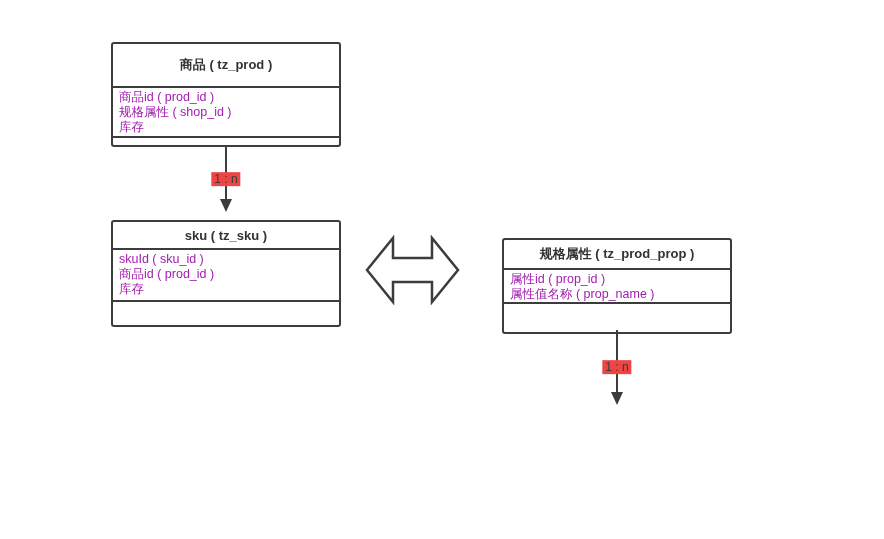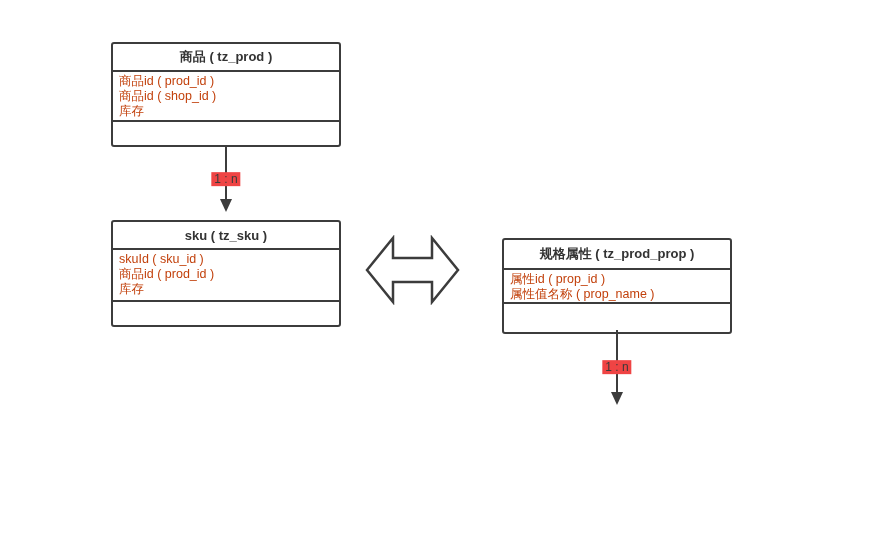--- a/index.html
+++ b/index.html
@@ -35,29 +35,29 @@
     font-weight: bold;
     color: #333333;
     white-space: nowrap;
   }
   .entity-fields {
     box-sizing: border-box;
     border-bottom: 2px solid #3c3c3c;
     padding: 2px 6px 0 6px;
     font-size: 12.5px;
     line-height: 15px;
-    color: #c2410c;
+    color: #a21caf;
     overflow: hidden;
   }
   .entity-field { white-space: nowrap; }
   .entity-footer { flex: 1; }
 
   
   #entity-prod  { left: 111px; top: 42px;  height: 105px; }
-  #entity-prod .entity-title { height: 28px; }
+  #entity-prod .entity-title { height: 44px; }
   #entity-prod .entity-fields { height: 50px; }
 
   #entity-sku   { left: 111px; top: 220px; height: 107px; }
   #entity-sku .entity-title { height: 28px; }
   #entity-sku .entity-fields { height: 52px; }
 
   
   #entity-prop  { left: 502px; top: 238px; height: 96px; }
   #entity-prop .entity-title { height: 30px; }
   #entity-prop .entity-fields { height: 34px; }
@@ -112,21 +112,21 @@
 </style>
 </head>
 <body>
 
 <div class="canvas">
 
   <div class="entity" id="entity-prod">
     <div class="entity-title">商品 ( tz_prod )</div>
     <div class="entity-fields">
       <div class="entity-field">商品id ( prod_id )</div>
-      <div class="entity-field">商品id ( shop_id )</div>
+      <div class="entity-field">规格属性 ( shop_id )</div>
       <div class="entity-field">库存</div>
     </div>
     <div class="entity-footer"></div>
   </div>
 
   <div class="connector" id="connector-prod-sku">
     <div class="connector-line"></div>
     <div class="arrowhead-down"></div>
     <span class="connector-label">1 : n</span>
   </div>

